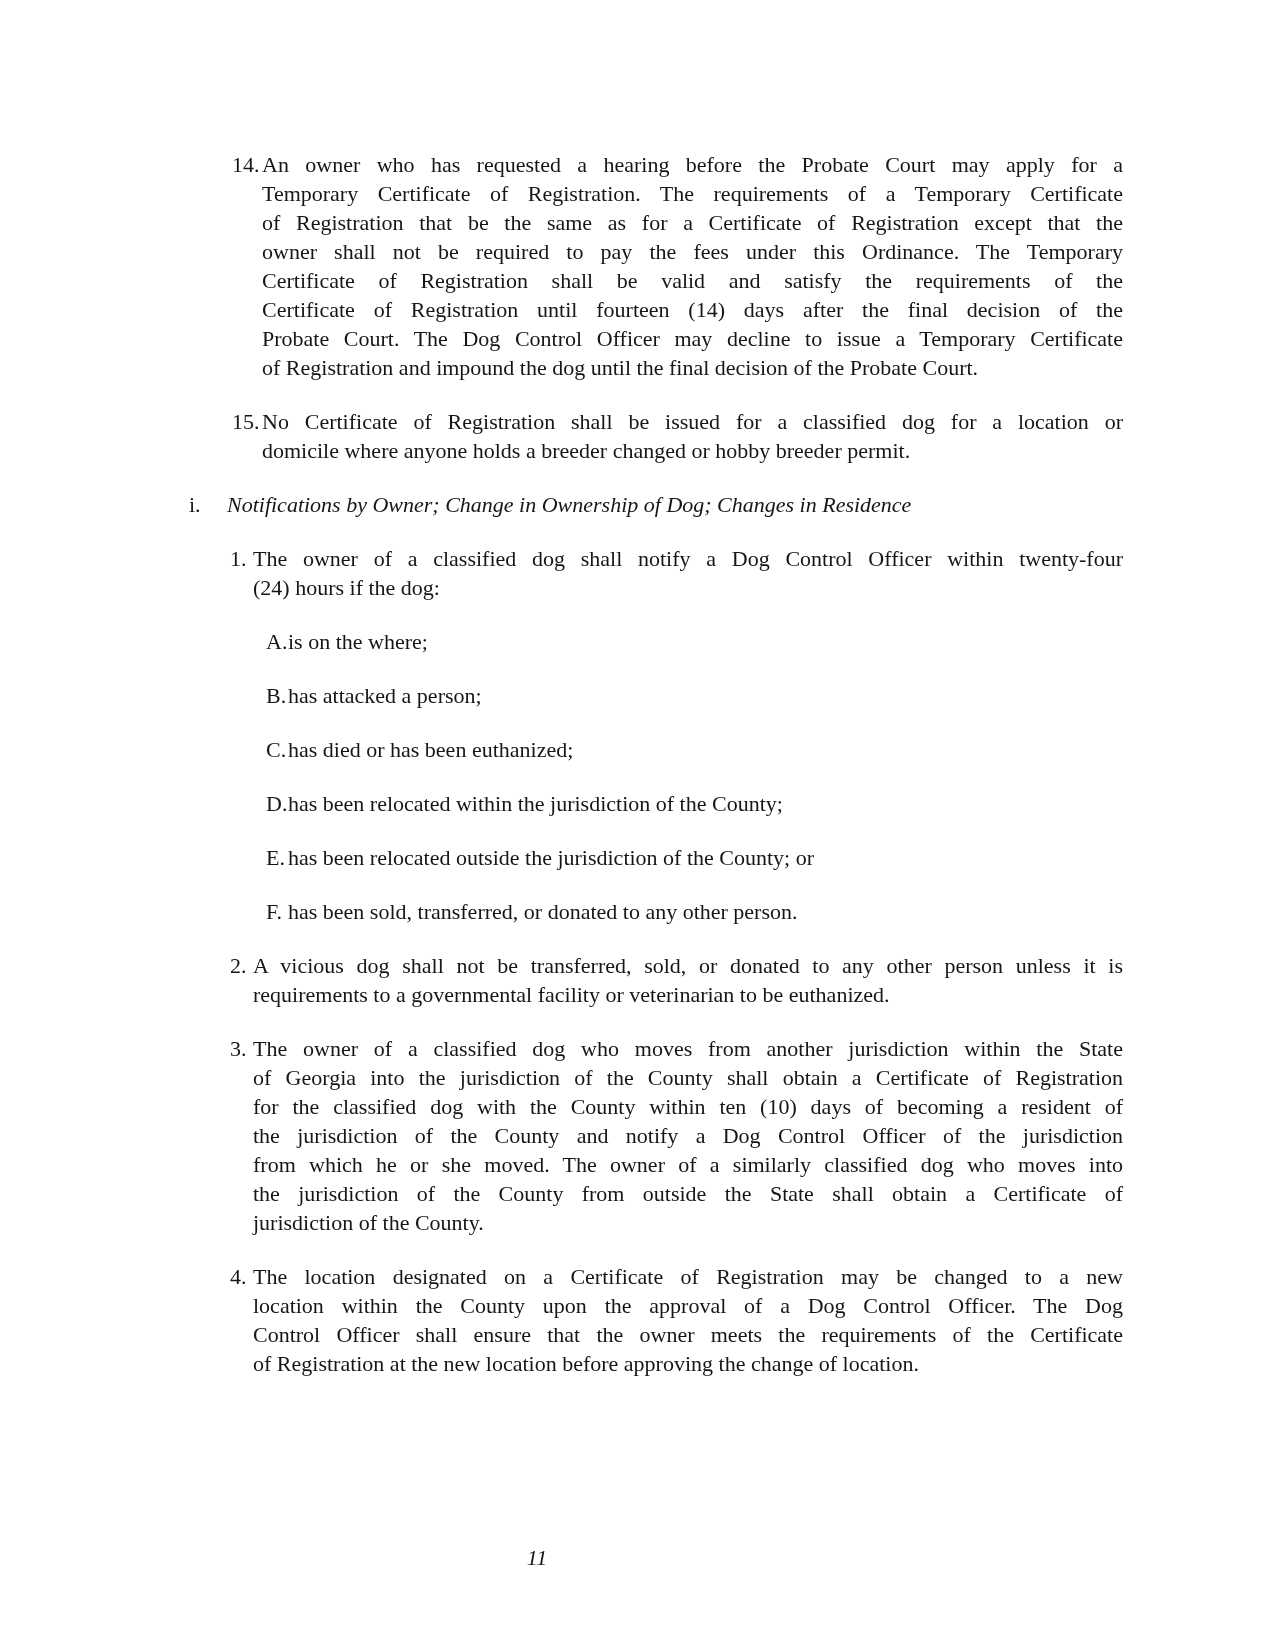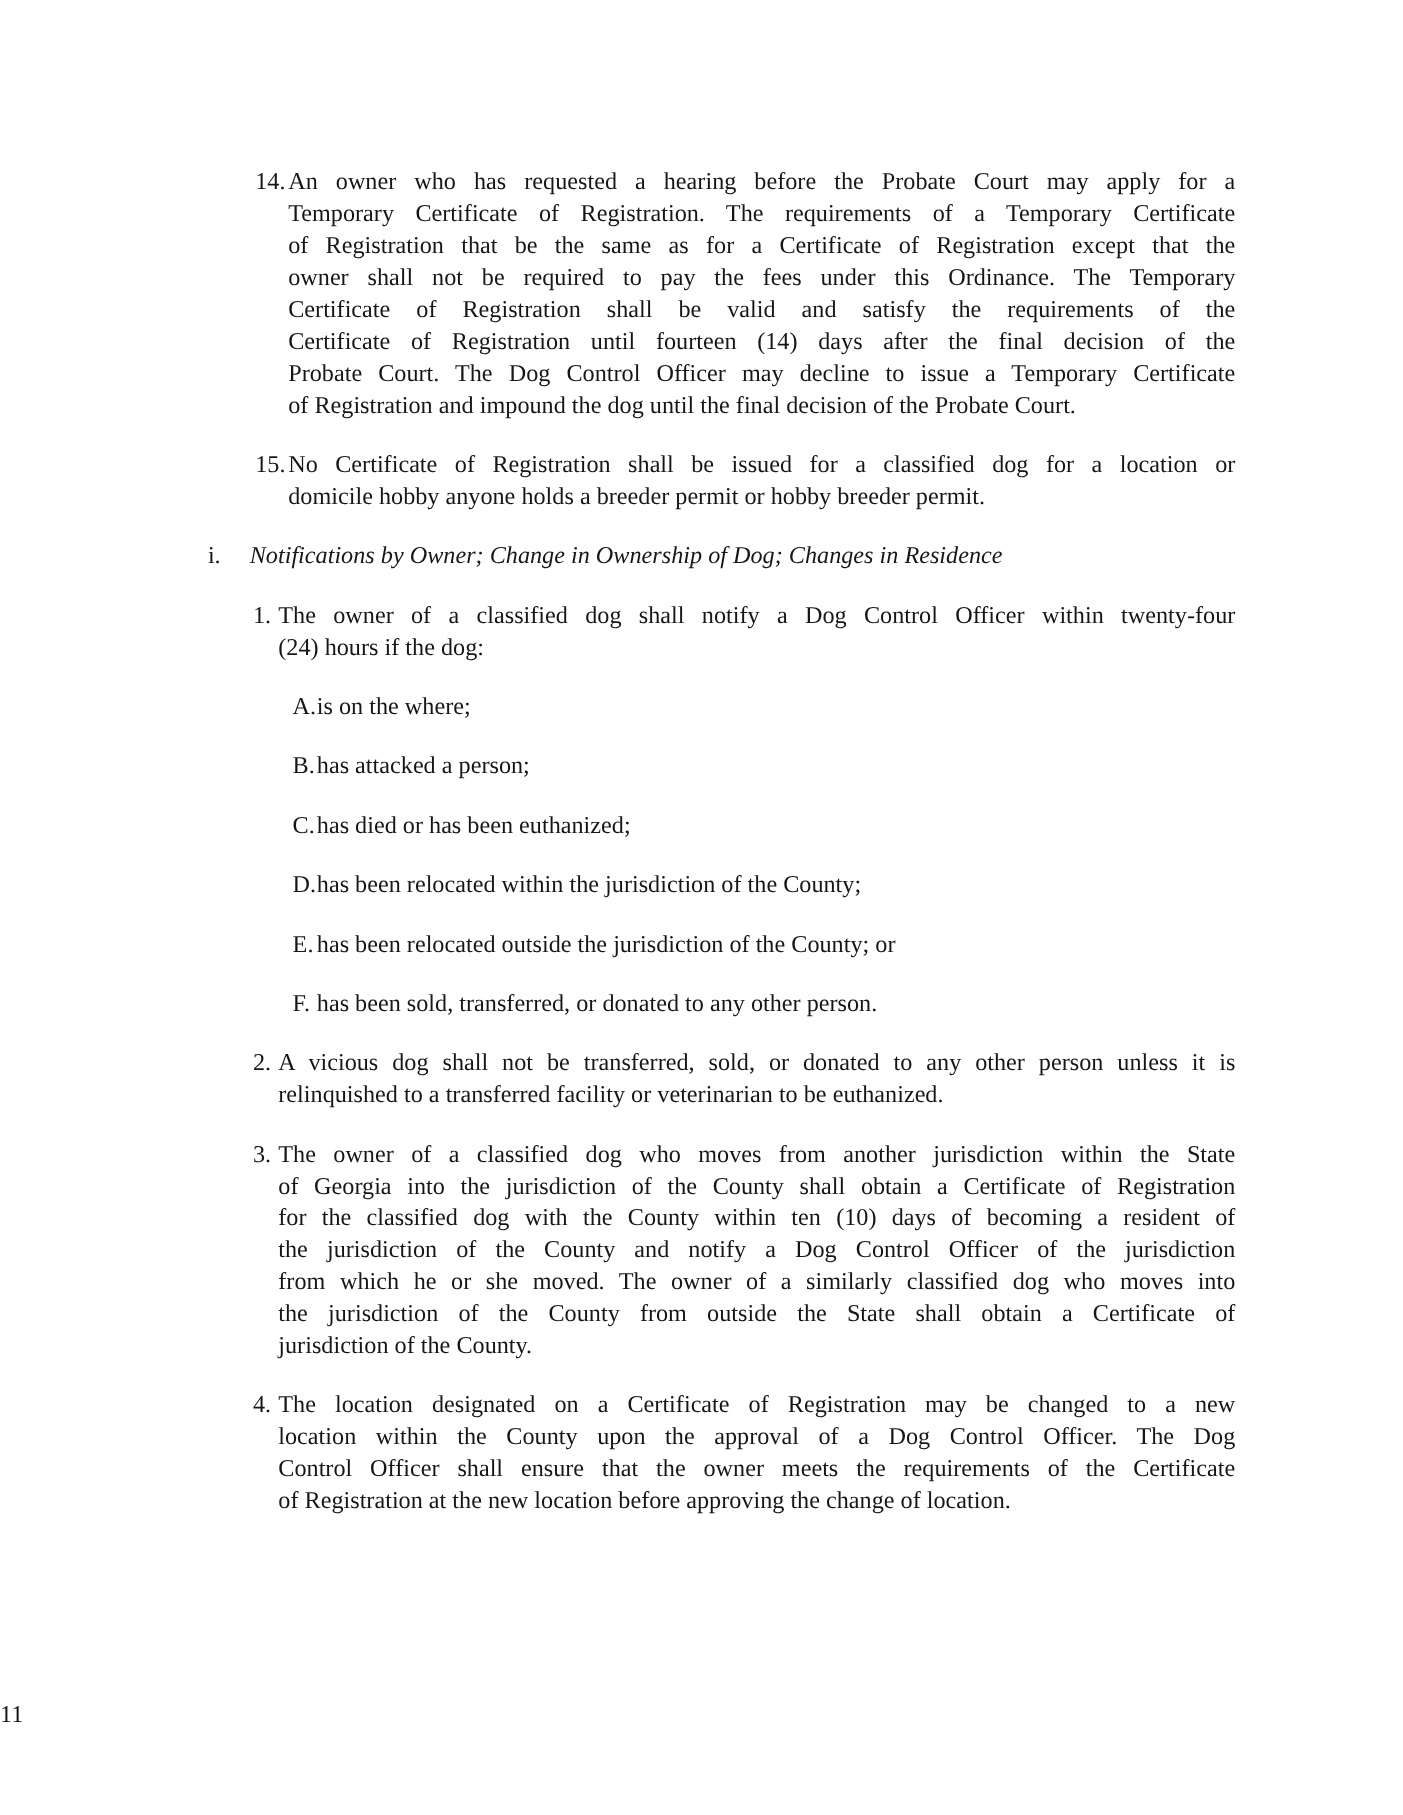--- a/index.html
+++ b/index.html
@@ -55,21 +55,22 @@
   }
   .line.last {
     text-align: justify;
     text-align-last: left;
   }
   .pagenum {
     position: absolute;
     left: 0;
     top: 1543px;
     width: 1074px;
-    text-align: left;
+    text-align: center;
+    font-style: italic;
   }
 </style>
 </head>
 <body>
 
 <div class="page">
   <div class="doc">
 
     <div class="block b-num">
       <div class="marker">14.</div>
@@ -82,21 +83,21 @@
           <div class="line">Certificate of Registration until fourteen (14) days after the final decision of the</div>
           <div class="line">Probate Court. The Dog Control Officer may decline to issue a Temporary Certificate</div>
           <div class="line last">of Registration and impound the dog until the final decision of the Probate Court.</div>
         </div>
     </div>
 
     <div class="block b-num">
       <div class="marker">15.</div>
       <div class="body">
           <div class="line">No Certificate of Registration shall be issued for a classified dog for a location or</div>
-          <div class="line last">domicile hobby anyone holds a breeder permit or hobby breeder permit.</div>
+          <div class="line last">domicile where anyone holds a breeder changed or hobby breeder permit.</div>
         </div>
     </div>
 
     <div class="block b-head">
       <div class="marker">i.</div>
       <div class="body head-text">Notifications by Owner; Change in Ownership of Dog; Changes in Residence</div>
     </div>
 
     <div class="block b-sub">
       <div class="marker">1.</div>
@@ -133,21 +134,21 @@
 
     <div class="block b-letter">
       <div class="marker">F.</div>
       <div class="body">has been sold, transferred, or donated to any other person.</div>
     </div>
 
     <div class="block b-sub">
       <div class="marker">2.</div>
       <div class="body">
           <div class="line">A vicious dog shall not be transferred, sold, or donated to any other person unless it is</div>
-          <div class="line last">relinquished to a transferred facility or veterinarian to be euthanized.</div>
+          <div class="line last">requirements to a governmental facility or veterinarian to be euthanized.</div>
         </div>
     </div>
 
     <div class="block b-sub">
       <div class="marker">3.</div>
       <div class="body">
           <div class="line">The owner of a classified dog who moves from another jurisdiction within the State</div>
           <div class="line">of Georgia into the jurisdiction of the County shall obtain a Certificate of Registration</div>
           <div class="line">for the classified dog with the County within ten (10) days of becoming a resident of</div>
           <div class="line">the jurisdiction of the County and notify a Dog Control Officer of the jurisdiction</div>

